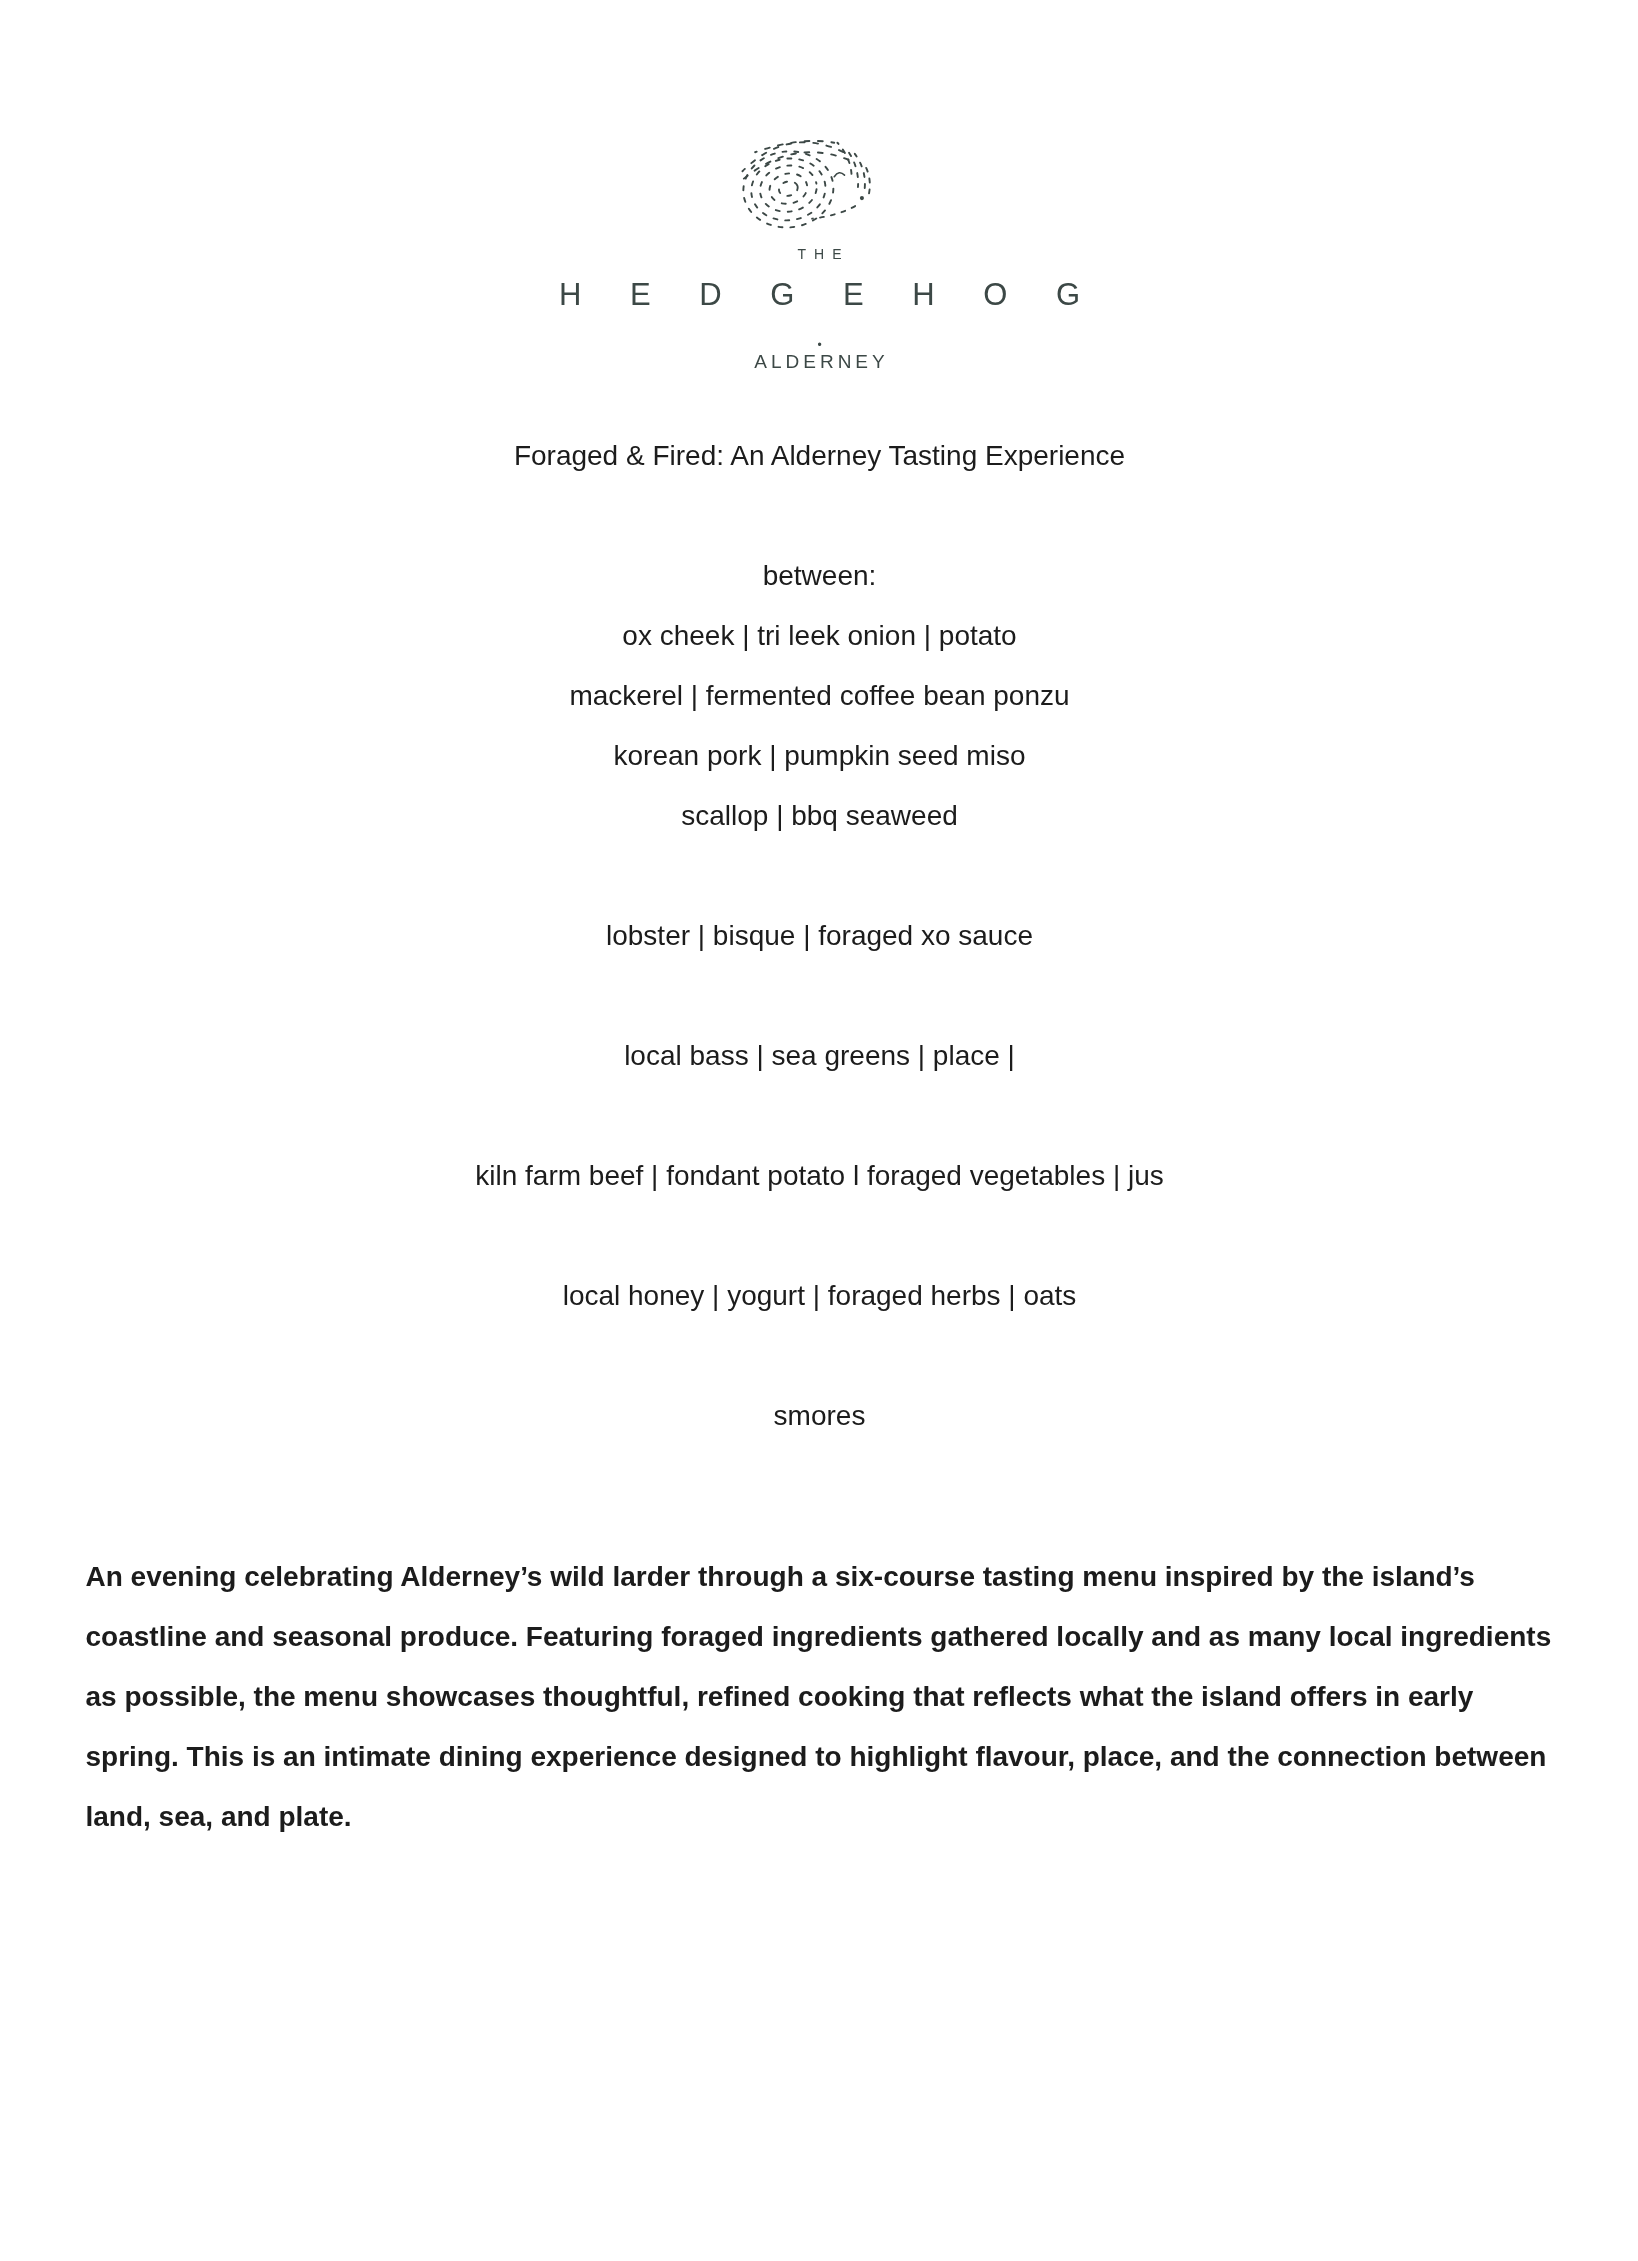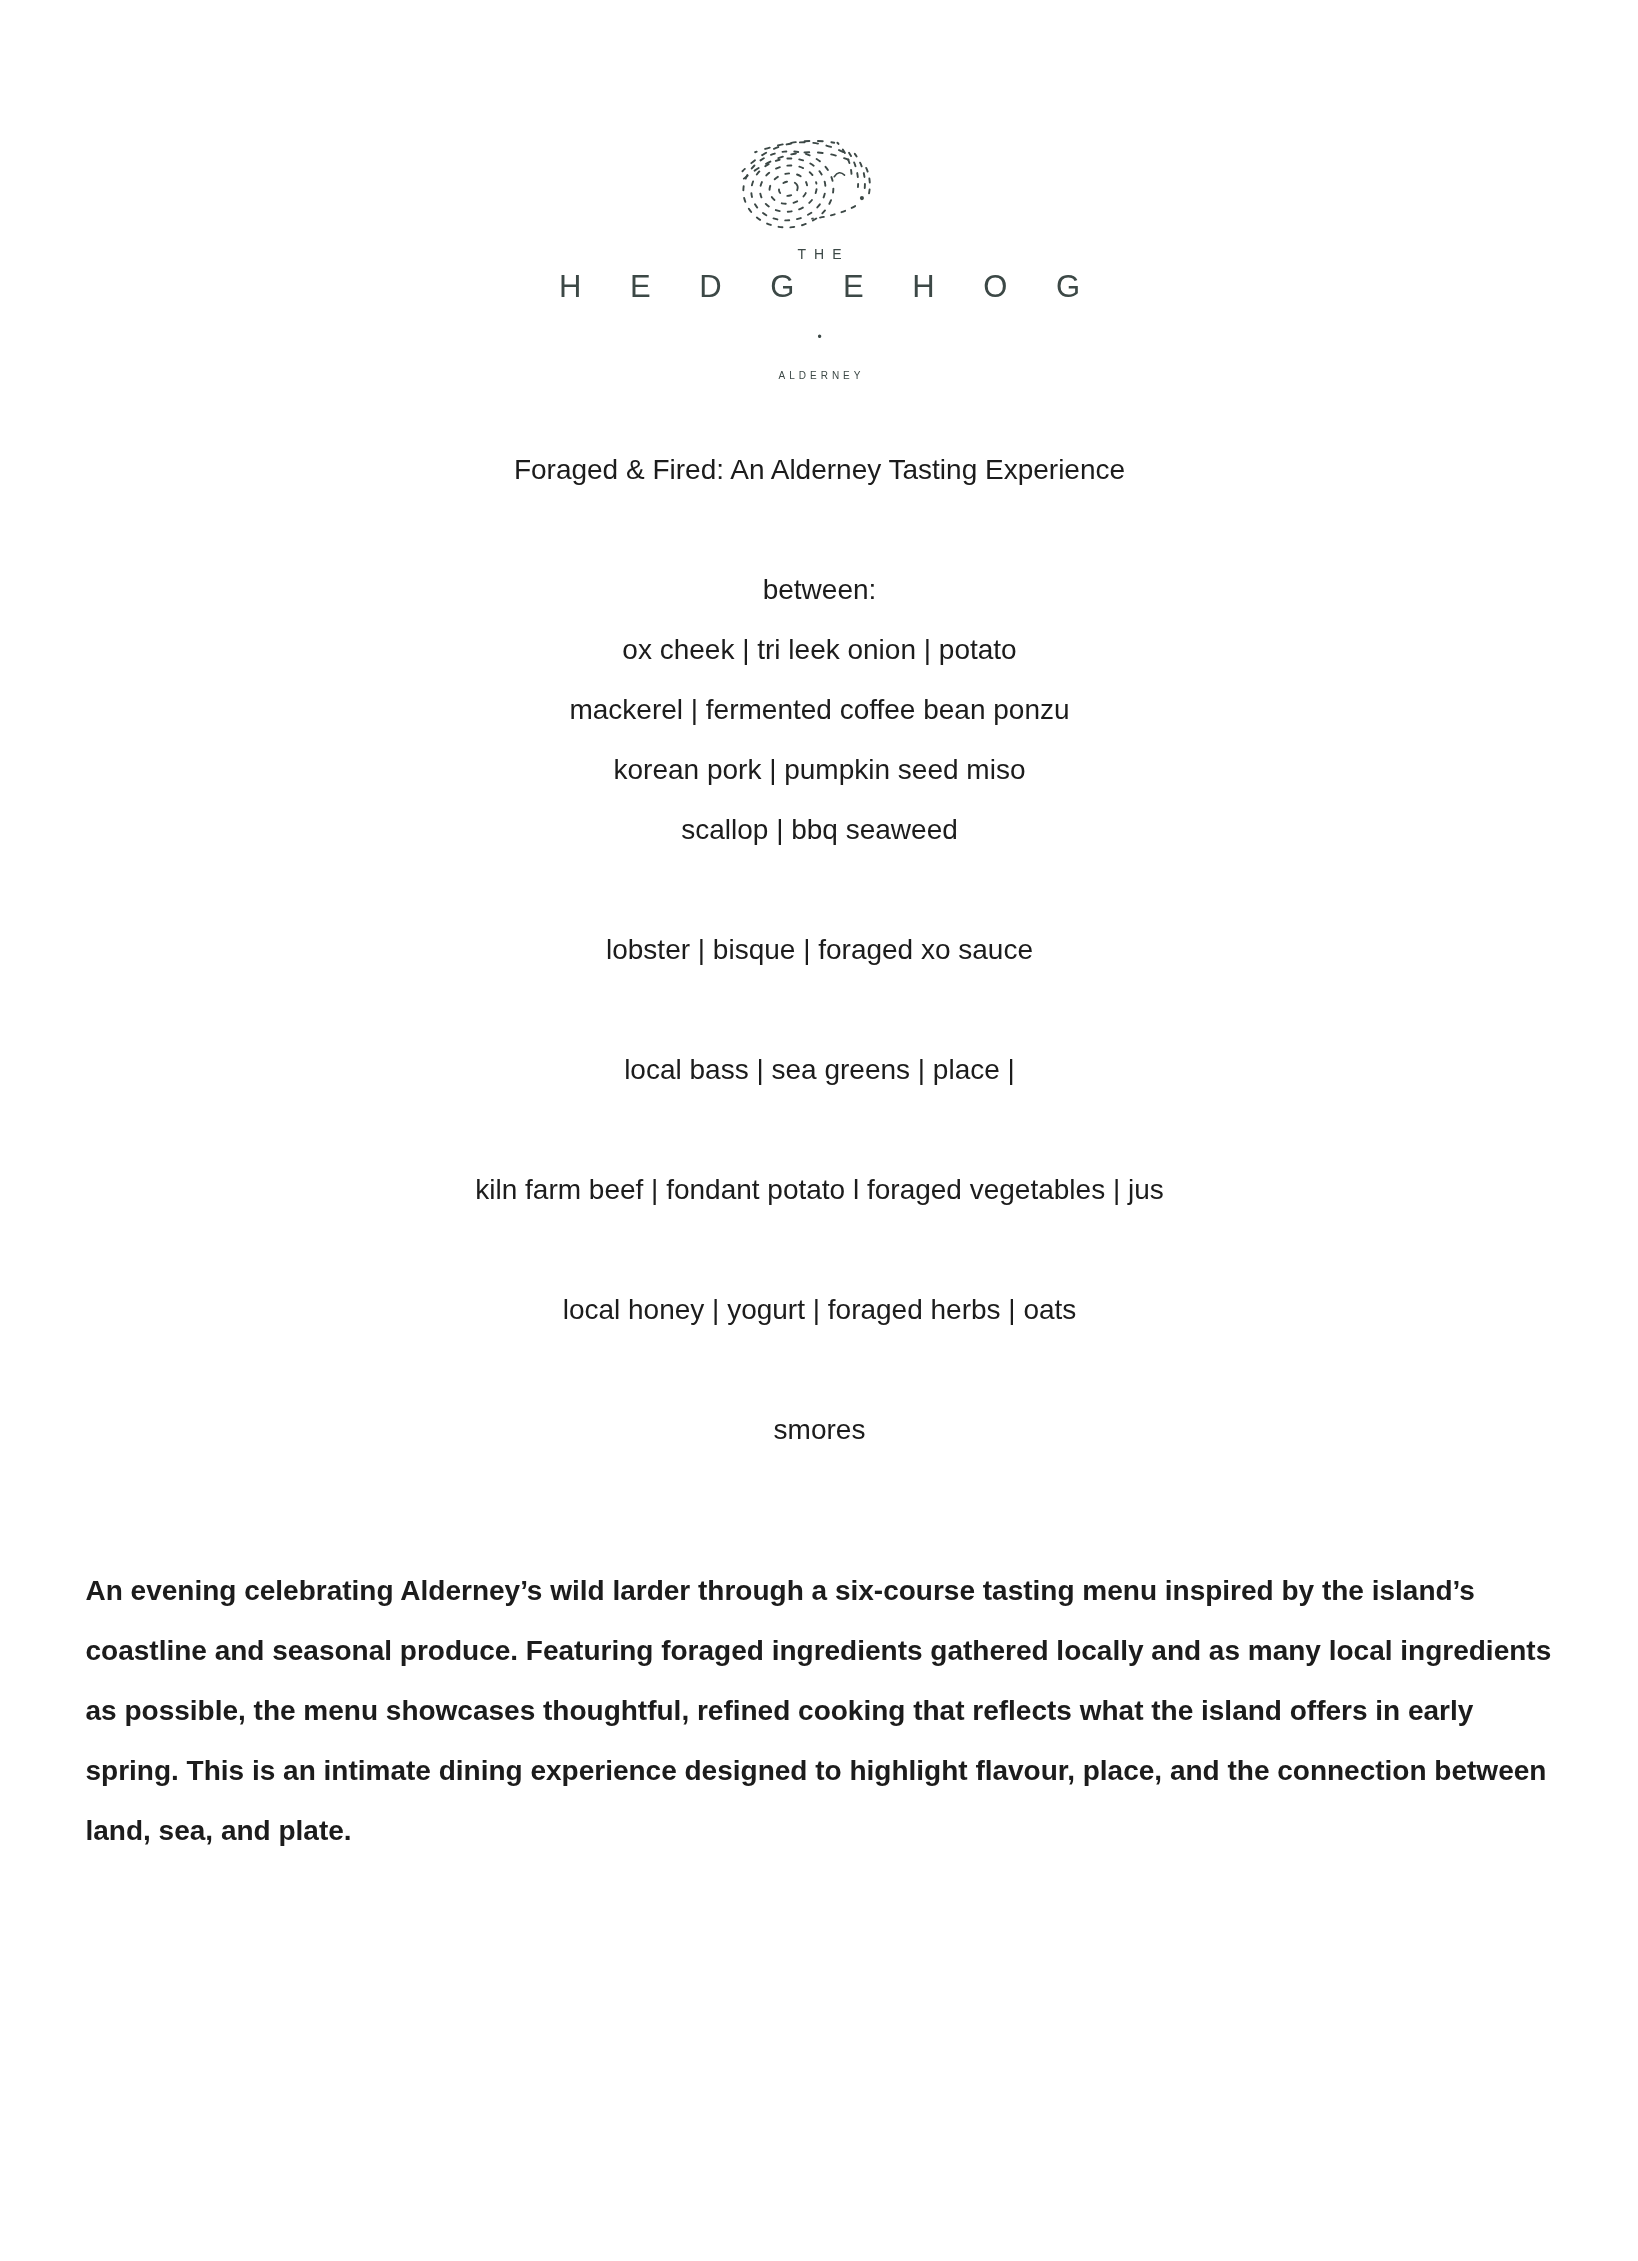--- a/index.html
+++ b/index.html
@@ -29,30 +29,29 @@
     line-height: 17.4px;
   }
   .brand-name {
     font-size: 31px;
     font-weight: 400;
     letter-spacing: 20px;
     padding-left: 20px;
     line-height: 32px;
   }
   .brand-name.first { margin-top: 16px; }
-  .brand-name.second { margin-top: 8px; padding-left: 20px; }
+  .brand-name.second { margin-top: 16px; padding-left: 20px; }
   .brand-dot {
     margin-top: 27px;
     font-size: 12px;
     line-height: 14px;
     letter-spacing: 0;
   }
   .brand-location {
-    margin-top: 22px;
-    font-size: 10px;
+    font-size: 19px;
     letter-spacing: 4px;
     padding-left: 4px;
     line-height: 19px;
   }
 
   
   .menu {
     margin-top: 55px;
   }
   .menu .line {

